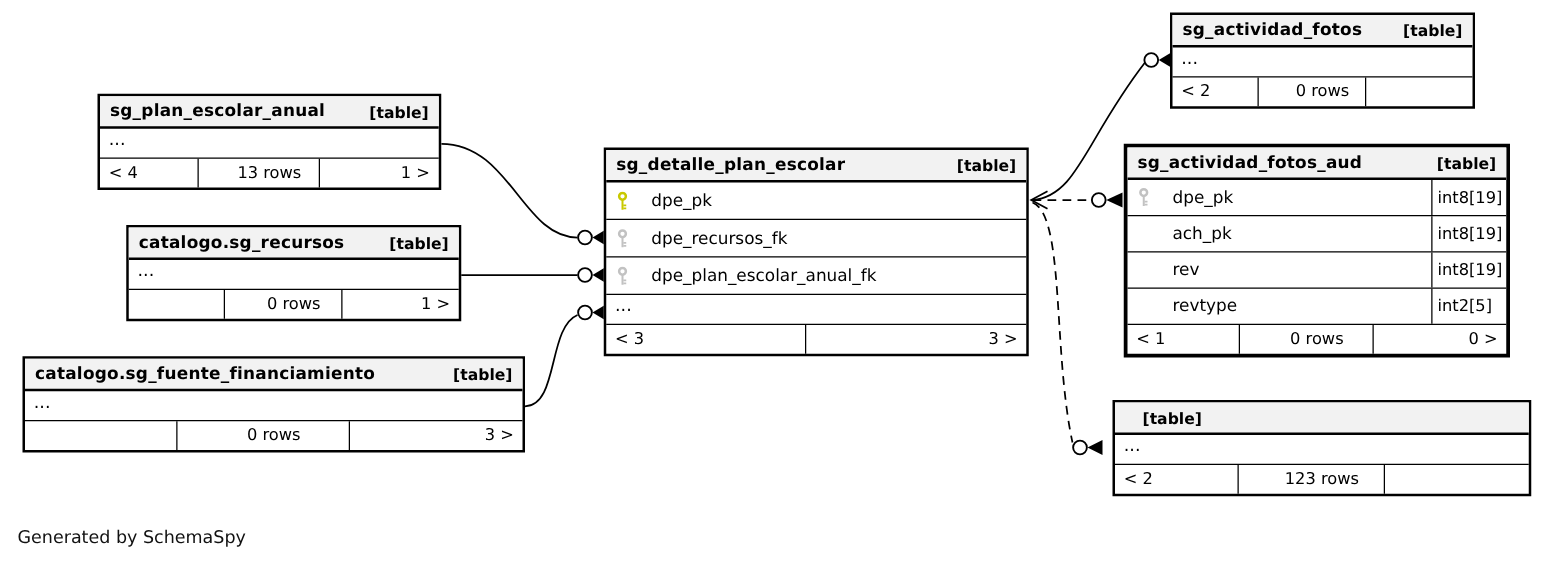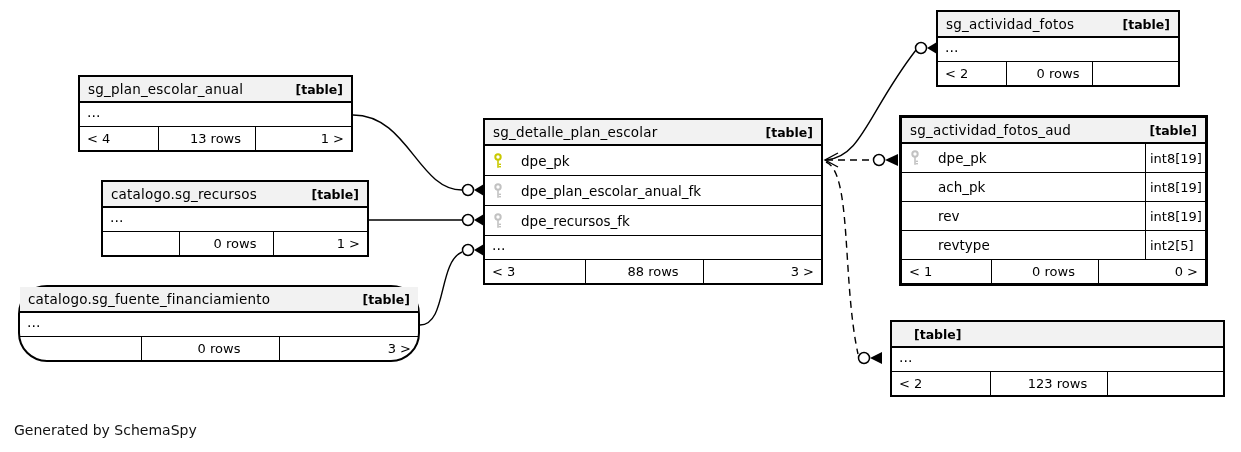--- a/index.html
+++ b/index.html
@@ -11,21 +11,21 @@
   .tbl{
     position:absolute;background:#fff;border:2px solid #000;box-sizing:border-box;
     font-size:13px;color:#000;
   }
   .tbl.thick{border-width:3px;}
   .tbl-header{
     display:flex;justify-content:space-between;align-items:center;
     background:#f2f2f2;border-bottom:2px solid #000;height:26px;
     padding:0 8px;box-sizing:border-box;
   }
-  .tbl-title{font-weight:normal;font-size:13.5px;letter-spacing:.2px;}
+  .tbl-title{font-weight:bold;font-size:13.5px;letter-spacing:.2px;}
   .tbl-tag{font-size:12.5px;margin-left:14px;font-weight:bold;}
   .col-row{
     display:flex;align-items:center;height:30px;border-bottom:1.5px solid #000;
     padding:0 0 0 7px;box-sizing:border-box;font-size:13.5px;gap:18px;
   }
   .aud .col-row{height:29px;}
   .key-slot{width:11px;display:flex;align-items:center;justify-content:center;flex:0 0 11px;}
   .type-cell{
     margin-left:auto;border-left:1.5px solid #000;height:100%;
     display:flex;align-items:center;padding:0 3px 0 4px;min-width:60px;
@@ -103,21 +103,21 @@
       <span class="tbl-tag">[table]</span>
     </div>
     <div class="elided-row">...</div>
     <div class="tbl-footer">
       <div class="cell"></div>
       <div class="cell c">0 rows</div>
       <div class="cell r">1 &gt;</div>
     </div>
   </div>
 
-  <div class="tbl" style="left:18px;top:285px;width:402px;border-radius:29px;">
+  <div class="tbl" style="left:18px;top:285px;width:402px;">
     <div class="tbl-header">
       <span class="tbl-title">catalogo.sg_fuente_financiamiento</span>
       <span class="tbl-tag">[table]</span>
     </div>
     <div class="elided-row">...</div>
     <div class="tbl-footer">
       <div class="cell"></div>
       <div class="cell c">0 rows</div>
       <div class="cell r">3 &gt;</div>
     </div>
@@ -141,37 +141,36 @@
     </div>
     <div class="col-row">
       <span class="key-slot">
         <svg class="key-fk" viewBox="0 0 10 16" width="10" height="16">
           <circle class="ring" cx="5" cy="4" r="2.7" fill="none" stroke-width="2"></circle>
           <rect class="part" x="4.2" y="6.2" width="1.6" height="8.6"></rect>
           <rect class="part" x="5.6" y="10.6" width="2.4" height="1.4"></rect>
           <rect class="part" x="5.6" y="13" width="2.4" height="1.4"></rect>
         </svg>
       </span>
+      <span>dpe_recursos_fk</span>
+    </div>
+    <div class="col-row">
+      <span class="key-slot">
+        <svg class="key-fk" viewBox="0 0 10 16" width="10" height="16">
+          <circle class="ring" cx="5" cy="4" r="2.7" fill="none" stroke-width="2"></circle>
+          <rect class="part" x="4.2" y="6.2" width="1.6" height="8.6"></rect>
+          <rect class="part" x="5.6" y="10.6" width="2.4" height="1.4"></rect>
+          <rect class="part" x="5.6" y="13" width="2.4" height="1.4"></rect>
+        </svg>
+      </span>
       <span>dpe_plan_escolar_anual_fk</span>
     </div>
-    <div class="col-row">
-      <span class="key-slot">
-        <svg class="key-fk" viewBox="0 0 10 16" width="10" height="16">
-          <circle class="ring" cx="5" cy="4" r="2.7" fill="none" stroke-width="2"></circle>
-          <rect class="part" x="4.2" y="6.2" width="1.6" height="8.6"></rect>
-          <rect class="part" x="5.6" y="10.6" width="2.4" height="1.4"></rect>
-          <rect class="part" x="5.6" y="13" width="2.4" height="1.4"></rect>
-        </svg>
-      </span>
-      <span>dpe_recursos_fk</span>
-    </div>
     <div class="elided-row">...</div>
     <div class="tbl-footer">
       <div class="cell">&lt; 3</div>
-      <div class="cell c">88 rows</div>
       <div class="cell r">3 &gt;</div>
     </div>
   </div>
 
   <div class="tbl" style="left:936px;top:10px;width:244px;">
     <div class="tbl-header">
       <span class="tbl-title">sg_actividad_fotos</span>
       <span class="tbl-tag">[table]</span>
     </div>
     <div class="elided-row">...</div>

